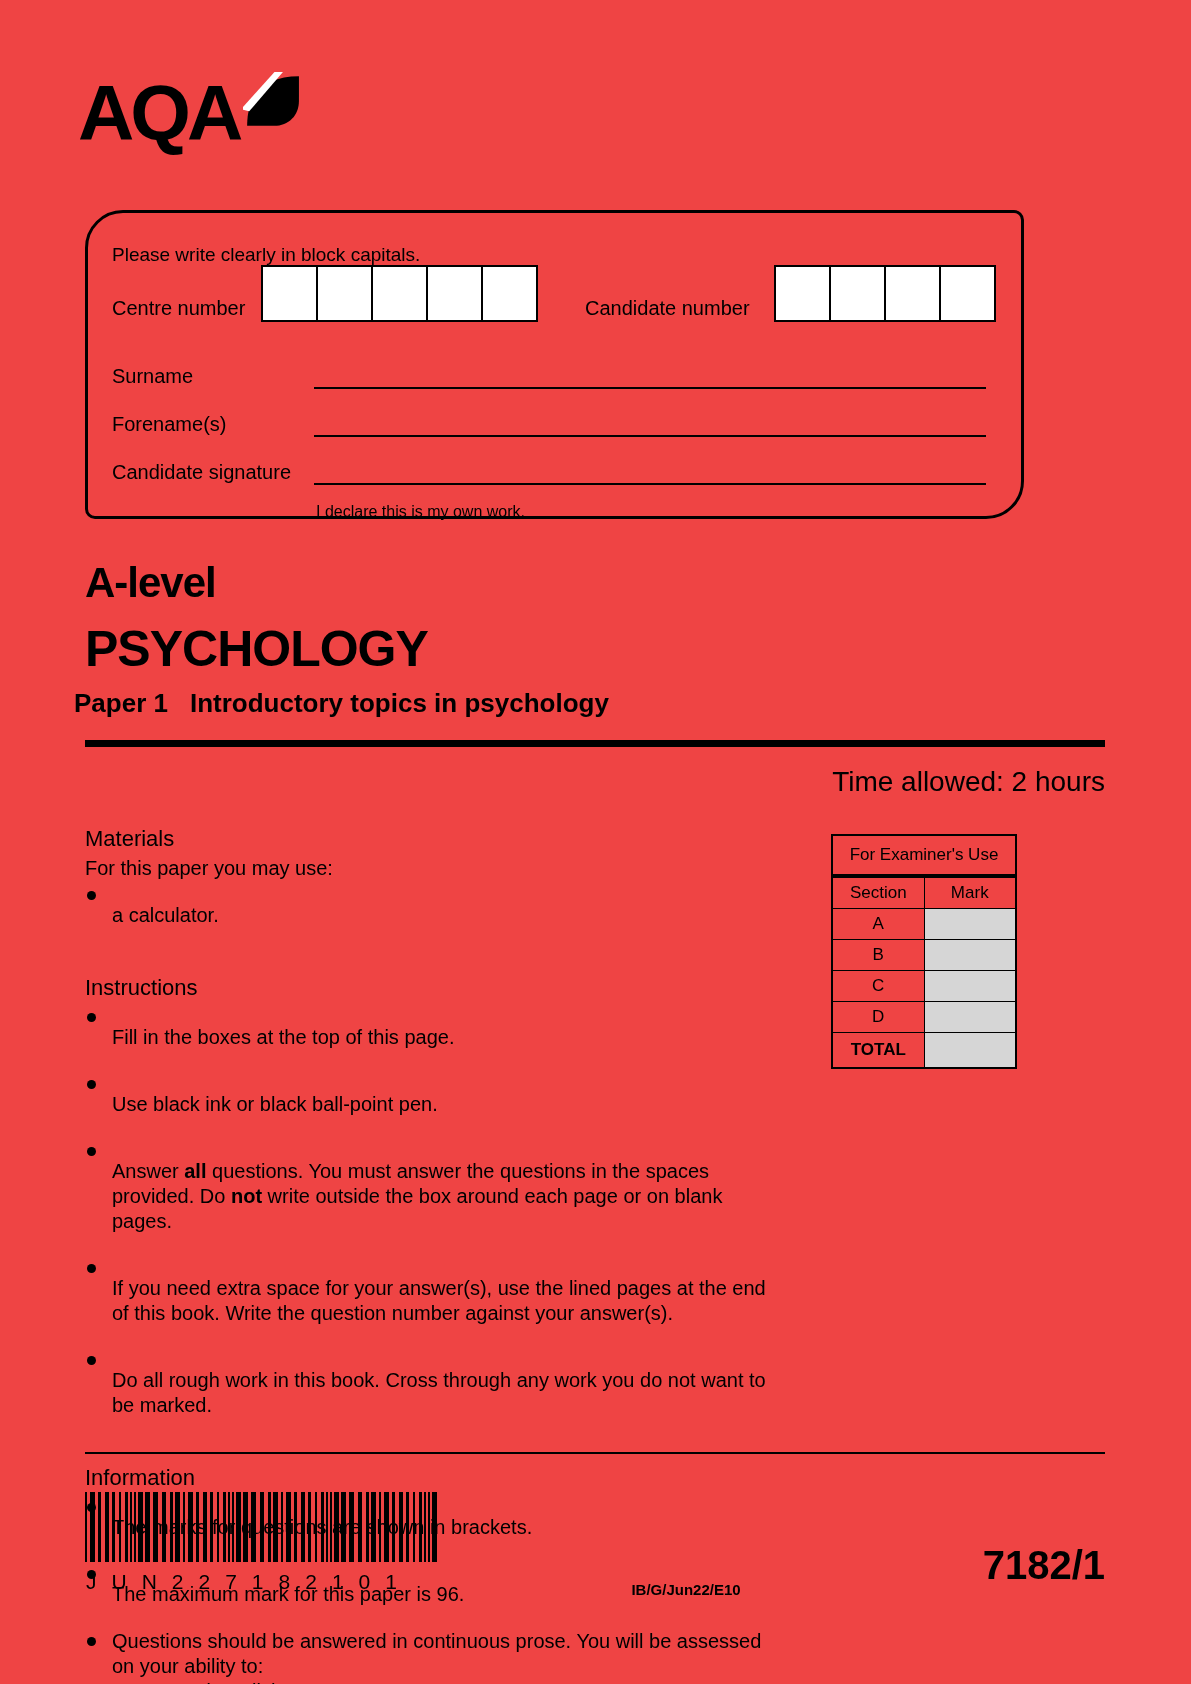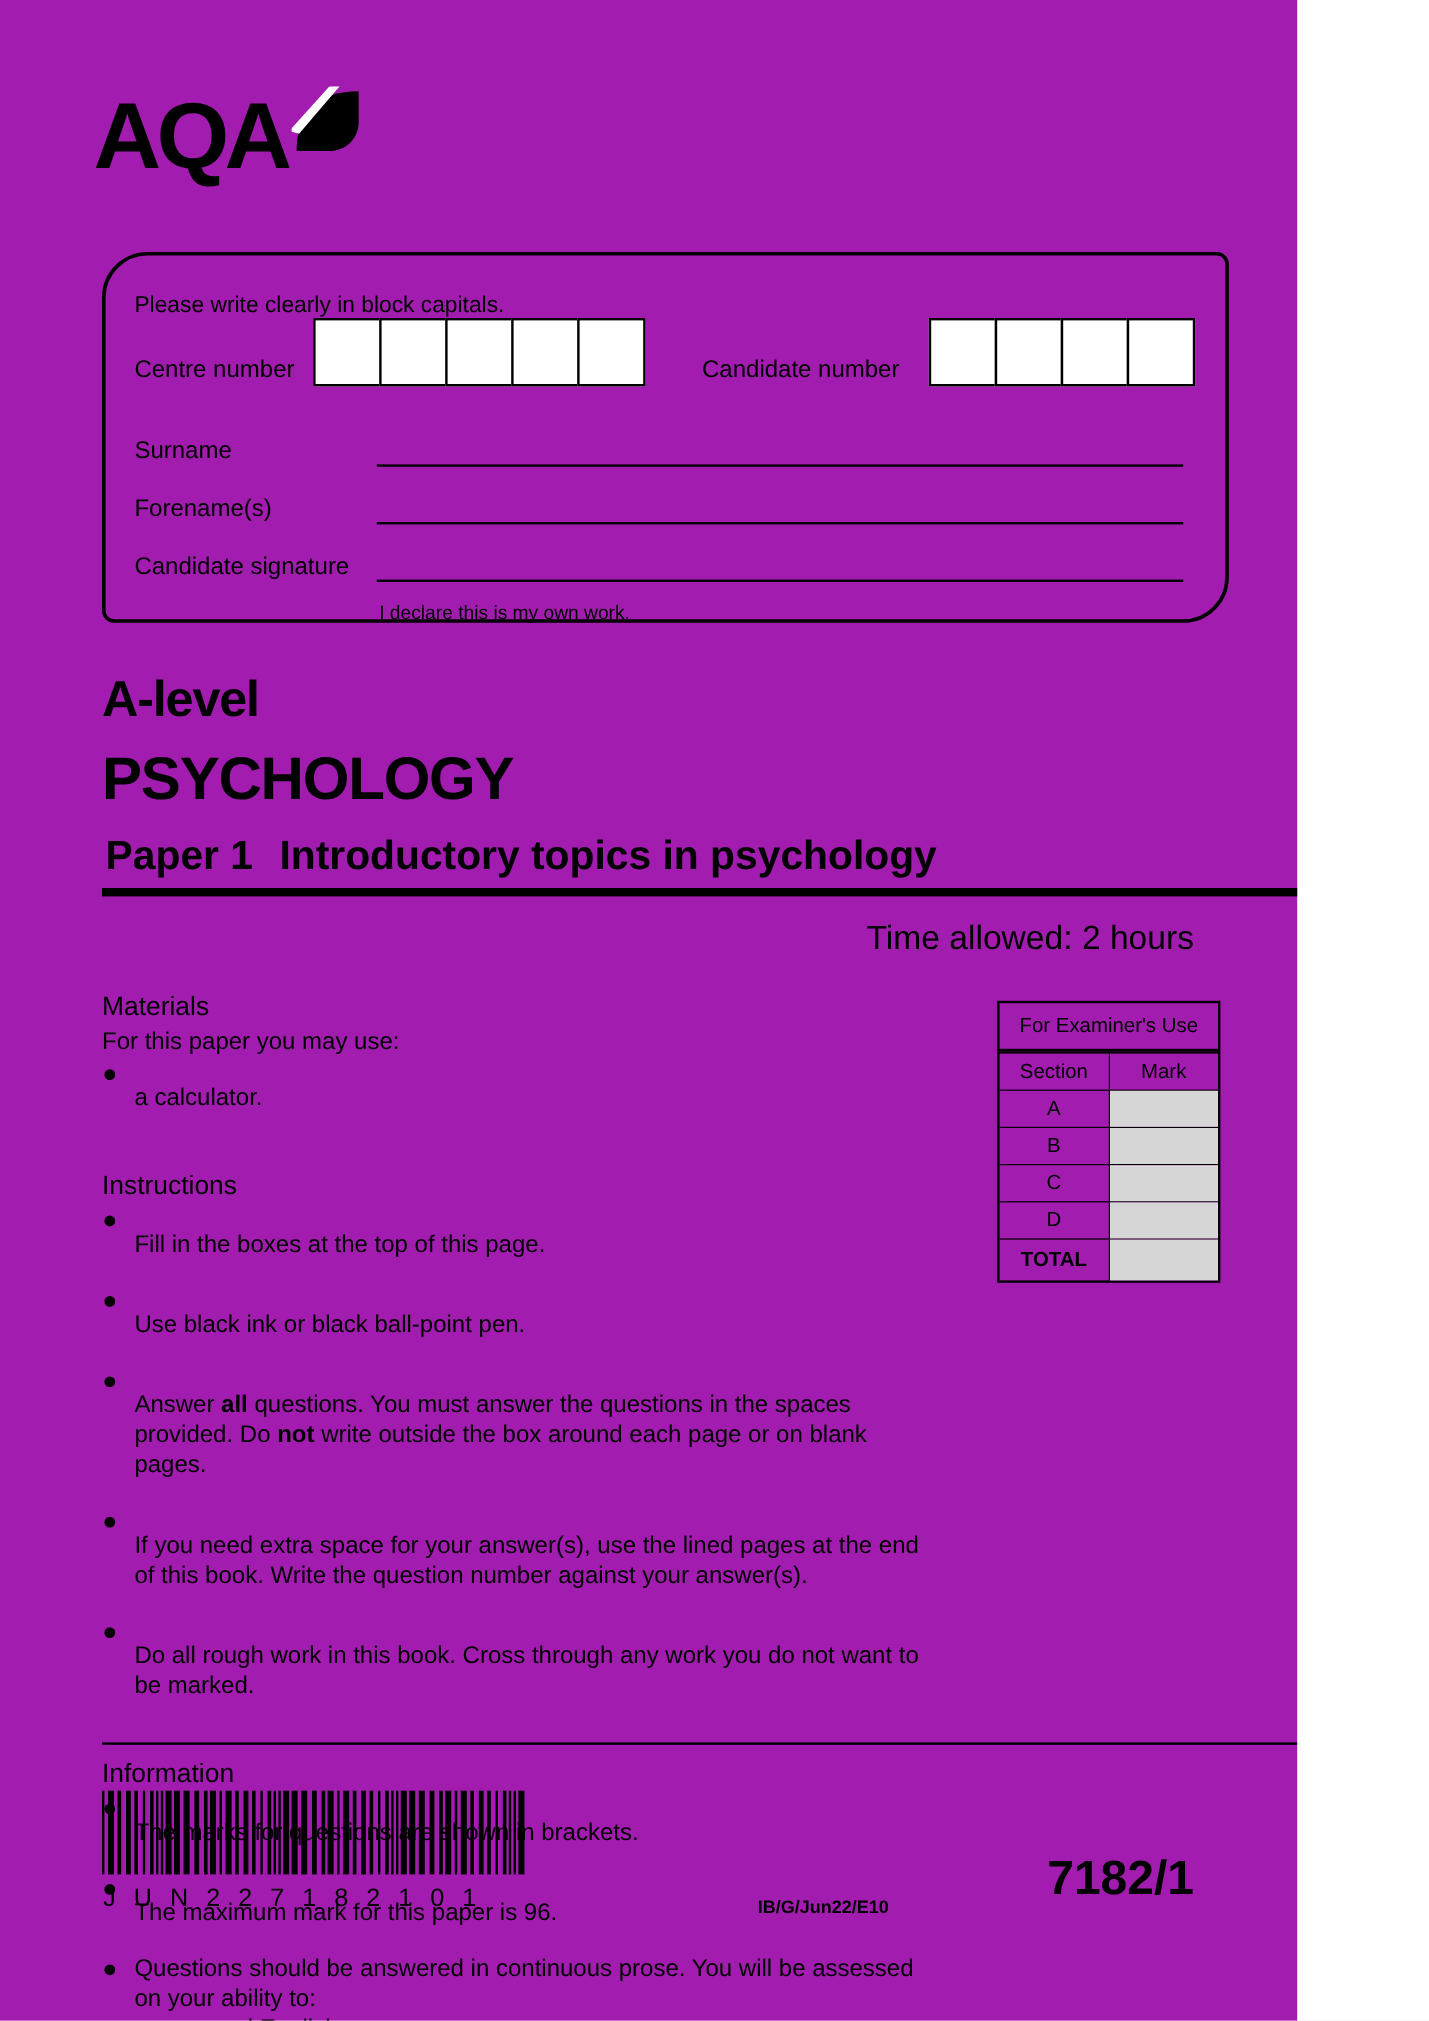--- a/index.html
+++ b/index.html
@@ -1,16 +1,16 @@
 <!DOCTYPE html>
 <html><head>
 <meta charset="utf-8">
 <style>
   html,body{margin:0;padding:0;background:#fff}
-  .page{position:relative;width:1081px;height:1684px;background:#a21caf;color:#000;
+  .page{position:relative;width:1191px;height:1684px;background:#ef4444;color:#000;
         font-family:"Liberation Sans","DejaVu Sans",sans-serif;overflow:hidden}
 
   
   .logo{position:absolute;left:78px;top:74px;display:flex;align-items:flex-start}
   .logo-text{font-size:78px;font-weight:700;letter-spacing:-4px;line-height:1}
   .logo-leaf{margin-left:4px;margin-top:-2px}
 
   
   .candidate-box{position:absolute;left:85px;top:210px;width:933px;height:303px;
                  border:3px solid #000;border-radius:38px 10px 38px 10px}
@@ -18,21 +18,21 @@
   .cb-label{position:absolute;font-size:20px}
   .cells{position:absolute;display:flex}
   .cell{width:53px;height:53px;border:2px solid #000;margin-left:-2px;background:#fff}
   .cell:first-child{margin-left:0}
   .write-line{position:absolute;border-bottom:2px solid #000}
   .cb-declaration{position:absolute;left:228px;top:274px;font-size:16px}
 
   
   .qual{position:absolute;left:85px;top:531px;font-size:42px;font-weight:600;letter-spacing:-1px}
   .subject{position:absolute;left:85px;top:586px;font-size:50px;font-weight:700;letter-spacing:-1px}
-  .paper-line{position:absolute;left:88px;top:666px;font-size:34px;font-weight:600}
+  .paper-line{position:absolute;left:74px;top:666px;font-size:26px;font-weight:600}
   .paper-line .gap{display:inline-block;width:22px}
   .rule{position:absolute;left:85px;top:740px;width:1020px;height:7px;background:#000}
   .time{position:absolute;right:86px;top:766px;font-size:28px;font-weight:500}
 
   
   .body-col{position:absolute;left:75px;top:826px;width:740px}
   .body-col h3{font-size:22px;font-weight:400;margin:0 0 4px 10px}
   .sec-gap{margin-top:27px !important}
   .intro{margin:0 0 2px 10px;font-size:20px;line-height:25px}
   .bullet{display:flex;margin:2px 0 2px 12px}

